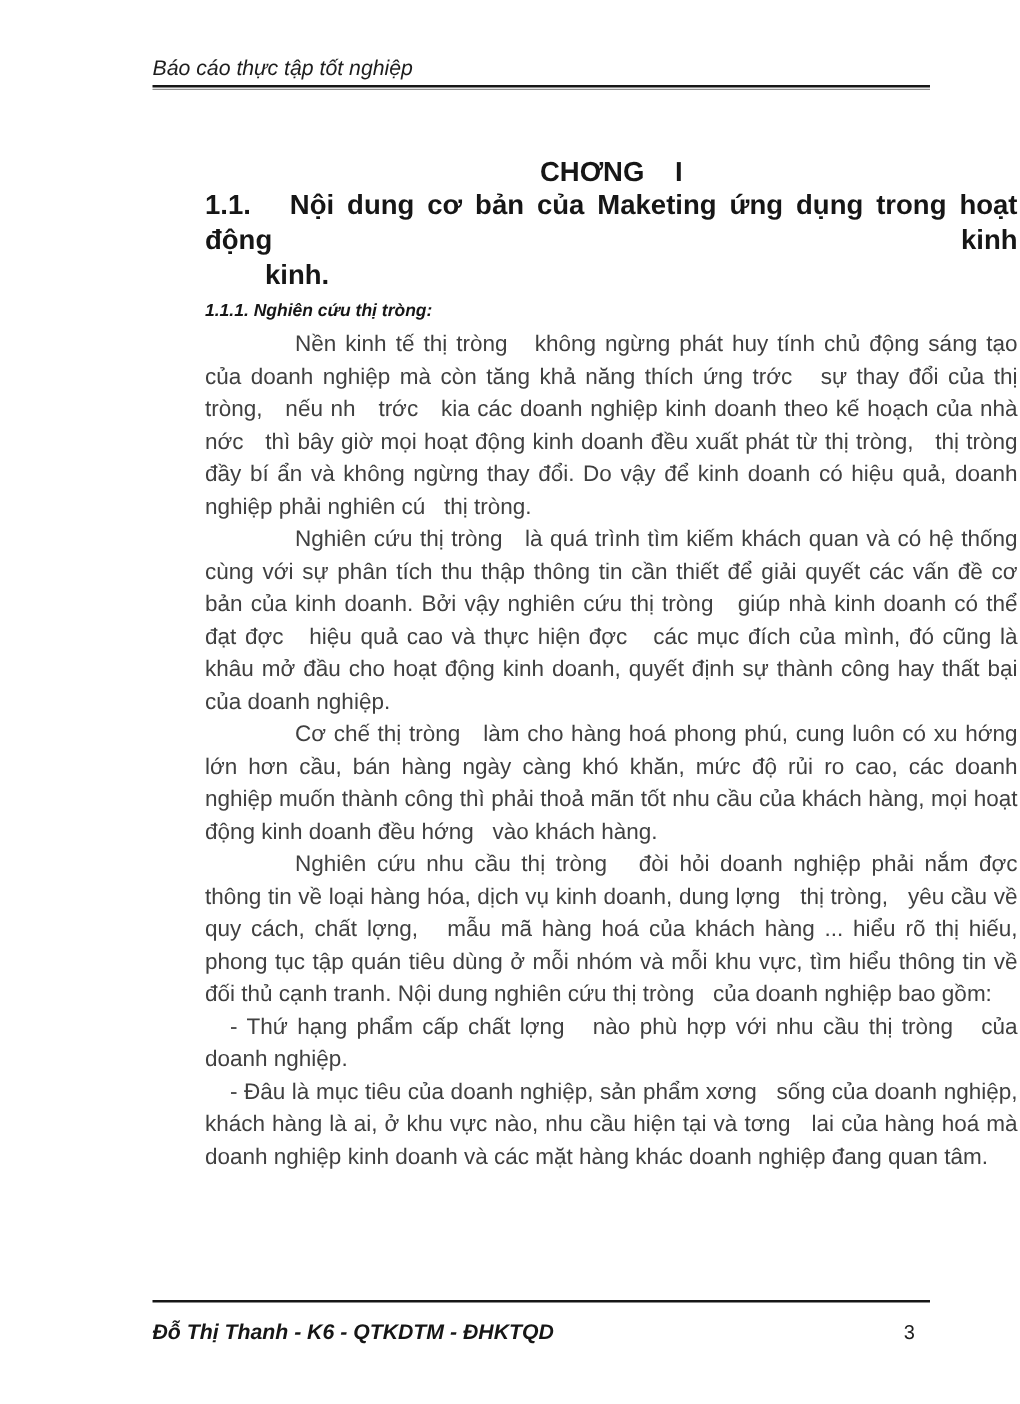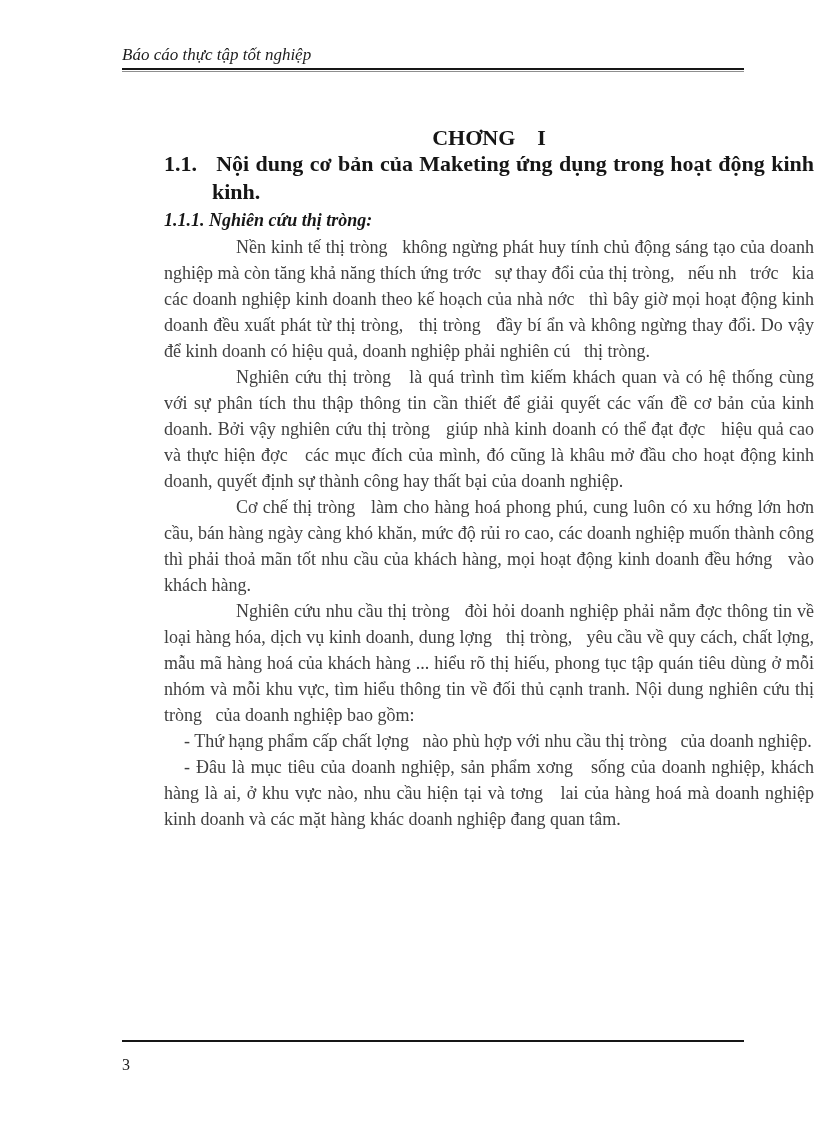--- a/index.html
+++ b/index.html
@@ -2,21 +2,21 @@
 <html><head>
 <meta charset="utf-8">
 <style>
   html, body { margin: 0; padding: 0; background: #ffffff; }
   .page {
     position: relative;
     width: 816px;
     height: 1123px;
     background: #ffffff;
     overflow: hidden;
-    font-family: Liberation Serif, serif;
+    font-family: Liberation Sans, sans-serif;
     color: #161616;
   }
 
   
   .running-header { position: absolute; top: 44px; left: 122px; right: 72px; }
   .header-title {
     font-style: italic;
     font-size: 17px;
     line-height: 22px;
     color: #1d1d1d;
@@ -43,21 +43,21 @@
   .chapter-title-line { white-space: pre-wrap; }
 
   .h11 { margin: 0; font-weight: bold; font-size: 22px; line-height: 28px; }
   .h11-line1 { white-space: pre-wrap; text-align: justify; text-align-last: justify; }
   .h11-line2 { padding-left: 48px; white-space: pre-wrap; }
 
   .h111 {
     margin: 0;
     font-weight: bold;
     font-style: italic;
-    font-size: 18px;
+    font-size: 14px;
     line-height: 28px;
     white-space: pre-wrap;
   }
 
   p.body-p {
     margin: 0;
     font-size: 18px;
     line-height: 26px;
     text-align: justify;
     text-indent: 72px;
@@ -114,17 +114,18 @@
 
     <p class="body-p bullet">- Thứ hạng phẩm cấp chất lợng   nào phù hợp với nhu cầu thị tròng   của doanh nghiệp.</p>
 
     <p class="body-p bullet">- Đâu là mục tiêu của doanh nghiệp, sản phẩm xơng   sống của doanh nghiệp, khách hàng là ai, ở khu vực nào, nhu cầu hiện tại và tơng   lai của hàng hoá mà doanh nghiệp kinh doanh và các mặt hàng khác doanh nghiệp đang quan tâm.</p>
 
   </main>
 
   <div class="running-footer">
     <div class="footer-rule"></div>
     <div class="footer-row">
+      <span class="footer-author">Đỗ Thị Thanh - K6 - QTKDTM - ĐHKTQD</span>
       <span class="footer-page-number">3</span>
     </div>
   </div>
 
 </div>
 
 </body></html>

